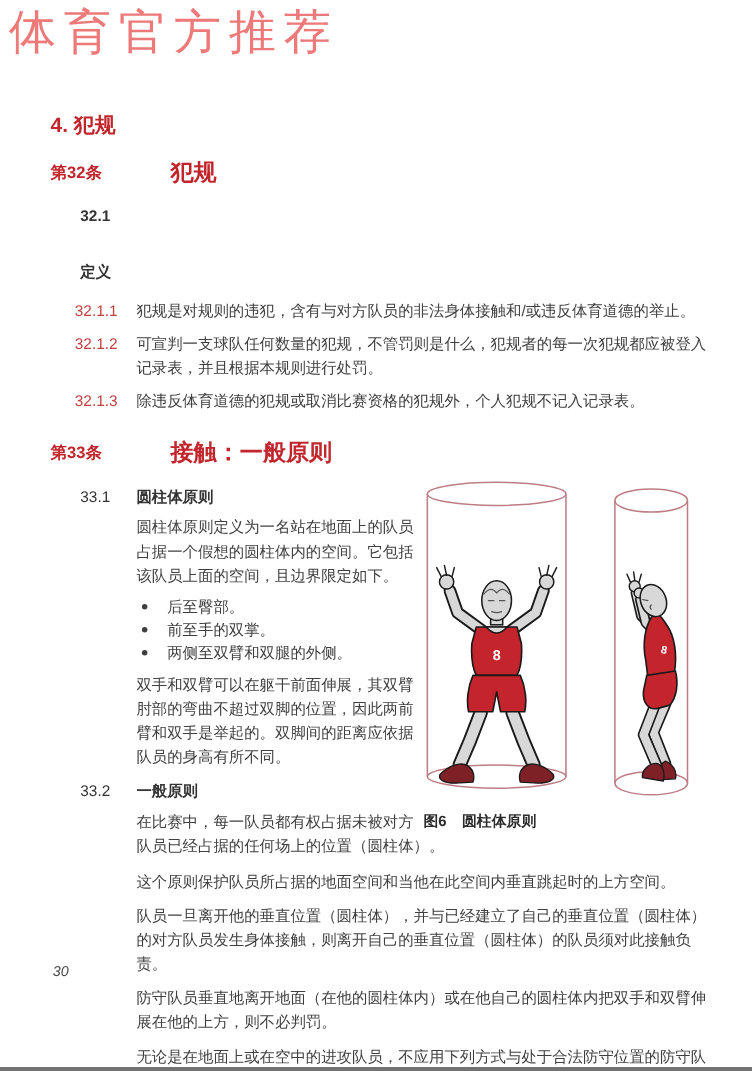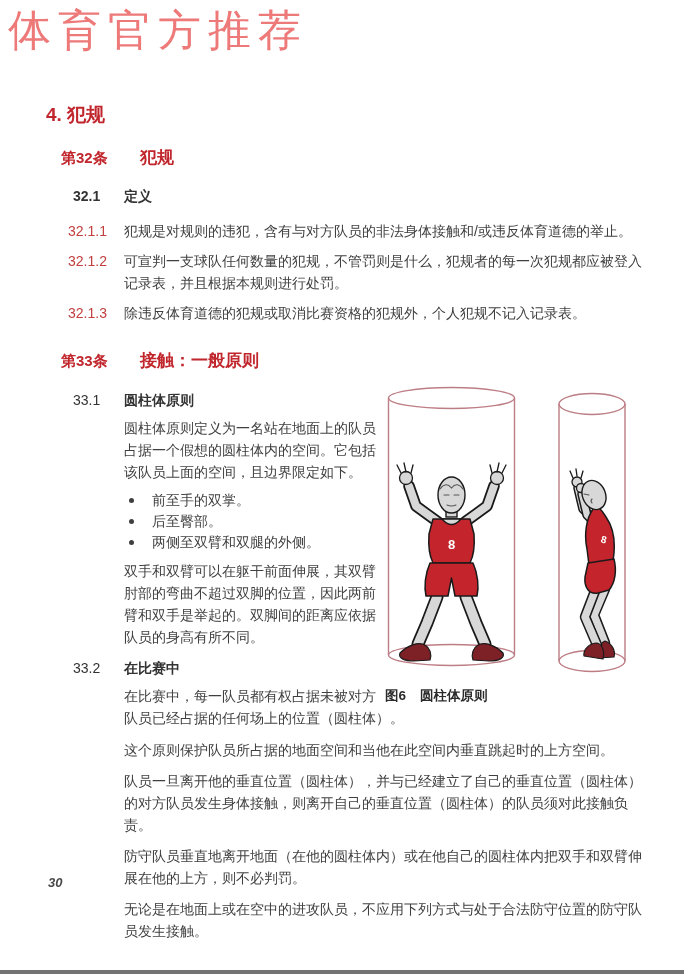--- a/index.html
+++ b/index.html
@@ -21,26 +21,26 @@
   }
   .watermark{
     position:absolute;top:2px;left:8px;white-space:nowrap;
     font-family:"DejaVu Serif",serif;font-size:43px;line-height:56px;
     color:var(--watermark-red);letter-spacing:7px;font-weight:400;
   }
   .content{position:absolute;left:45px;top:103px;width:600px;font-size:14px;line-height:22px;}
 
   .chapter{color:var(--accent-red);font-size:19px;line-height:24px;font-weight:bold;margin:0 0 20px 1px;}
 
-  .article{display:flex;margin:0 0 17px 16px;}
+  .article{display:flex;margin:0 0 17px 1px;gap:30px;}
   .a-num{flex:0 0 79px;color:var(--accent-red);font-weight:bold;font-size:15px;line-height:21px;}
-  .a-title{color:var(--accent-red);font-weight:bold;font-size:17px;line-height:21px;}
+  .a-title{color:var(--accent-red);font-weight:bold;font-size:21px;line-height:21px;}
   .article.spaced{margin-top:26px;margin-bottom:20px;}
 
-  .subhead{display:flex;margin:0 0 13px 28px;}
+  .subhead{display:flex;margin:0 0 13px 28px;flex-direction:column;}
   .s-num{flex:0 0 51px;font-weight:bold;color:#333;}
   .s-title{font-weight:bold;color:#333;}
 
   .item{display:flex;margin:0 0 8px 23px;}
   .i-num{flex:0 0 56px;color:var(--item-red);}
   .i-text{width:521px;}
 
   .sec33{margin-left:79px;width:521px;}
   .sec33 p{margin:0 0 7px 0;}
   .subhead2{position:relative;font-weight:bold;color:#333;margin:0 0 7px 0;line-height:19px;}
@@ -53,21 +53,21 @@
 
   .figure{float:right;width:260px;margin:-6px 0 0 0;}
   .cyls{display:flex;align-items:flex-start;padding-right:17px;}
   .cyl-right-wrap{margin-left:38px;margin-top:6px;}
   .caption{margin-top:6px;font-weight:bold;color:#2b2b2b;font-size:13.5px;line-height:18px;}
   .cap-label{display:inline-block;margin-right:14px;}
 
   .after-fig p{margin:0 0 9px 79px;width:521px;}
   .after-fig p:first-child{margin-top:10px;}
 
-  .page-num{position:absolute;left:48px;top:875px;font-style:italic;font-weight:bold;font-size:13px;color:#4a4a4a;}
+  .page-num{position:absolute;left:48px;top:875px;font-style:italic;font-weight:normal;font-size:13px;color:#4a4a4a;}
 
   
   .cylinder ellipse,.cylinder line{fill:none;stroke:var(--cyl-line);stroke-width:1.4;}
   .limb-out{fill:none;stroke:var(--outline);stroke-linecap:round;stroke-linejoin:round;}
   .limb-in{fill:none;stroke:var(--skin);stroke-linecap:round;stroke-linejoin:round;}
   .skin-part{fill:var(--skin);stroke:var(--outline);stroke-width:1.4;}
   .jersey,.shorts{fill:var(--uniform-red);stroke:var(--outline);stroke-width:1.5;stroke-linejoin:round;}
   .shoe{fill:var(--shoe);stroke:var(--outline);stroke-width:1.2;stroke-linejoin:round;}
   .hand-palm{fill:var(--skin);stroke:var(--outline);stroke-width:1.3;}
   .finger{fill:none;stroke:var(--outline);stroke-width:1.3;stroke-linecap:round;}
@@ -196,29 +196,29 @@
           <span class="cap-label">图6</span><span>圆柱体原则</span>
         </div>
       </div>
 
       <div class="subhead2">
         <span class="s-num2">33.1</span>
         <span>圆柱体原则</span>
       </div>
       <p>圆柱体原则定义为一名站在地面上的队员占据一个假想的圆柱体内的空间。它包括该队员上面的空间，且边界限定如下。</p>
       <ul class="bullets">
+        <li>后至臀部。</li>
         <li>前至手的双掌。</li>
-        <li>后至臀部。</li>
         <li>两侧至双臂和双腿的外侧。</li>
       </ul>
       <p>双手和双臂可以在躯干前面伸展，其双臂肘部的弯曲不超过双脚的位置，因此两前臂和双手是举起的。双脚间的距离应依据队员的身高有所不同。</p>
 
       <div class="subhead2 gap-top">
         <span class="s-num2">33.2</span>
-        <span>在比赛中</span>
+        <span>一般原则</span>
       </div>
       <p>在比赛中，每一队员都有权占据未被对方队员已经占据的任何场上的位置（圆柱体）。</p>
     </div>
 
     <div class="after-fig">
       <p>这个原则保护队员所占据的地面空间和当他在此空间内垂直跳起时的上方空间。</p>
       <p>队员一旦离开他的垂直位置（圆柱体），并与已经建立了自己的垂直位置（圆柱体）的对方队员发生身体接触，则离开自己的垂直位置（圆柱体）的队员须对此接触负责。</p>
       <p>防守队员垂直地离开地面（在他的圆柱体内）或在他自己的圆柱体内把双手和双臂伸展在他的上方，则不必判罚。</p>
       <p>无论是在地面上或在空中的进攻队员，不应用下列方式与处于合法防守位置的防守队员发生接触。</p>
     </div>

